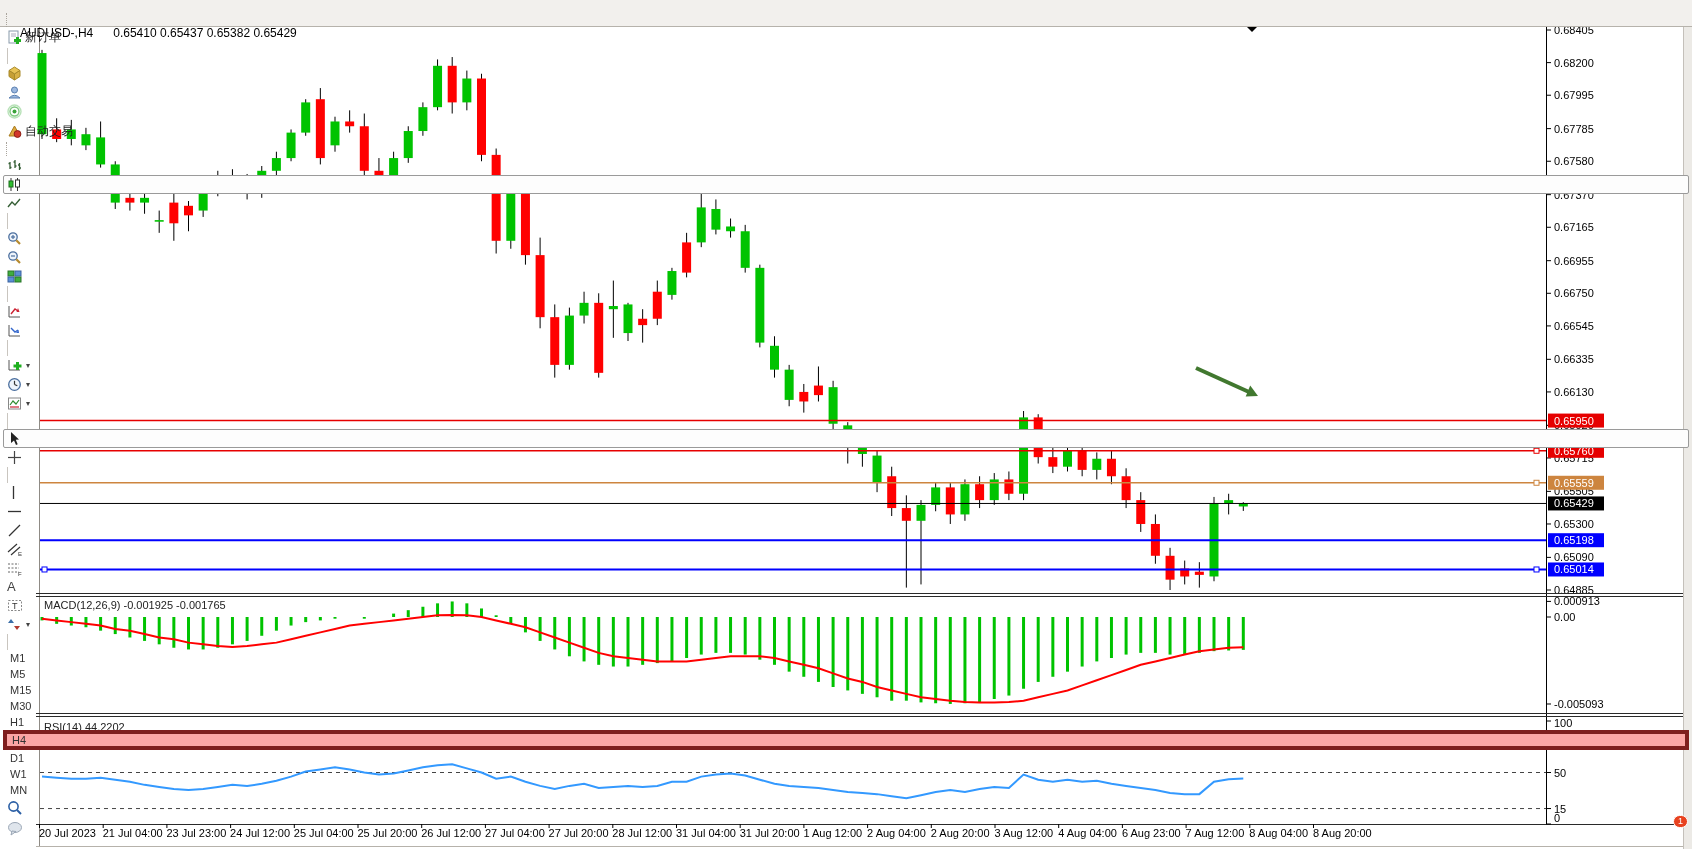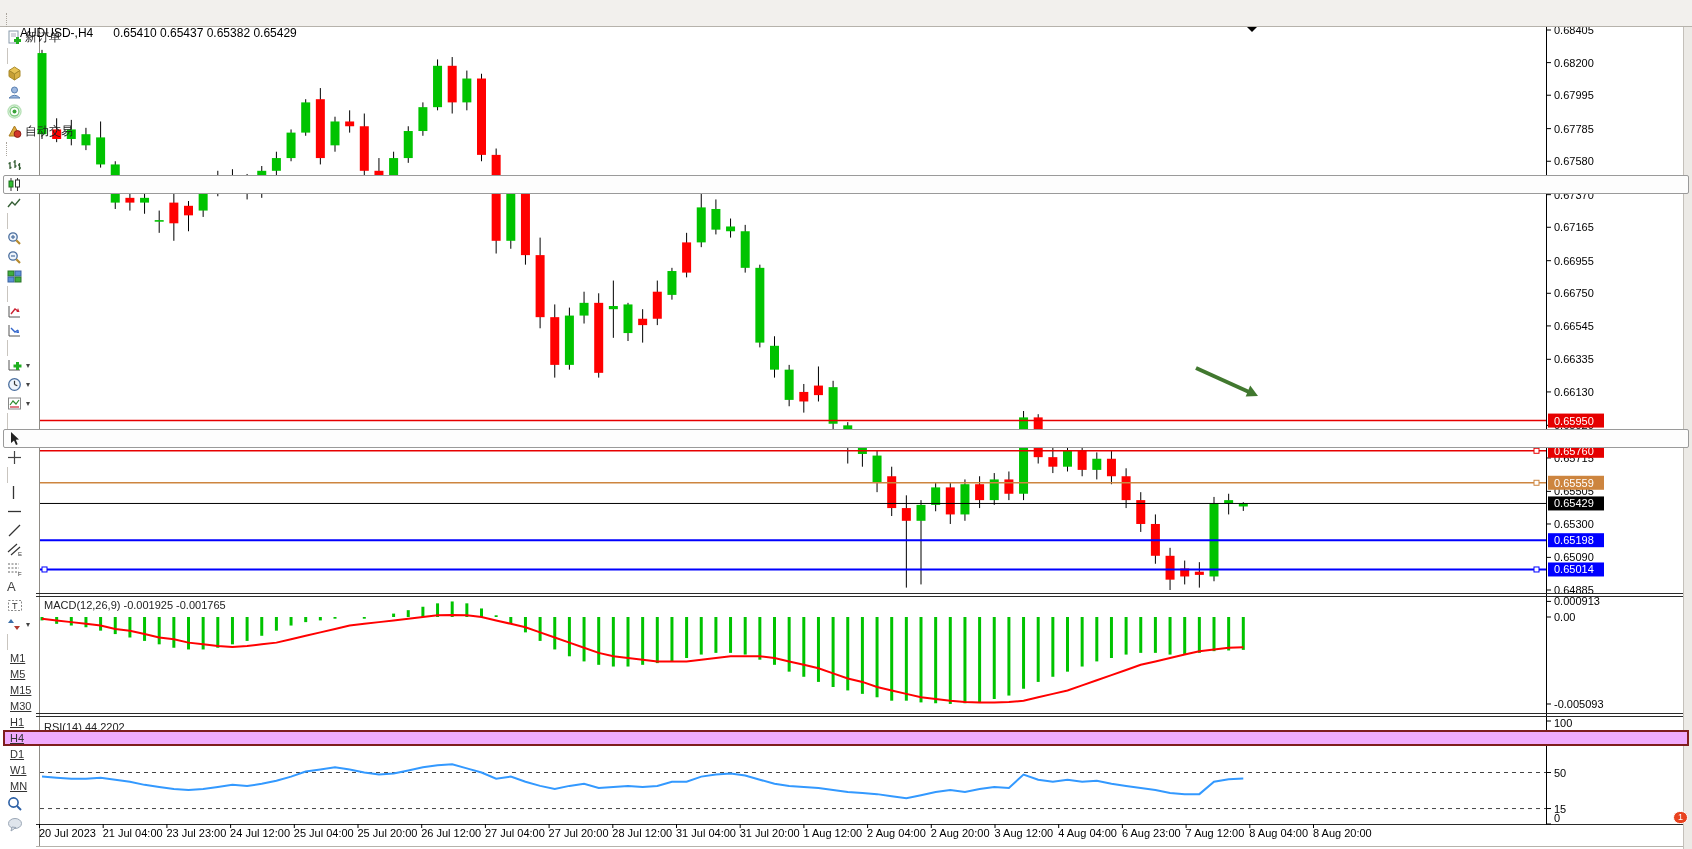--- a/index.html
+++ b/index.html
@@ -8,22 +8,22 @@
     border-bottom:1px solid #b6b2ab;display:flex;padding:13px 3px;box-sizing:border-box;
     font-size:12px;color:#222;z-index:5;flex-direction:column;}
   .tb-btn{display:inline-flex;align-items:center;gap:3px;padding:1px 3px;height:18px;border:1px solid transparent;
     border-radius:2px;white-space:nowrap;cursor:default;}
   .tb-btn.pressed{background:#fdfdfd;border:1px solid #9a9a9a;}
   .sep{width:1px;height:16px;background:#c9c5bf;margin:0 4px;flex:0 0 auto;}
   .handle{width:3px;height:14px;border-left:1px dotted #a9a49c;margin:0 3px;flex:0 0 auto;}
   .icn{display:inline-block;flex:0 0 auto;}
   .glyph{font-size:12px;line-height:14px;display:inline-block;}
   .caret{font-size:8px;color:#444;margin-left:1px;}
-  .tf{padding:1px 6px;font-size:11px;color:#333;border:1px solid transparent;text-decoration:underline;}
-  .tf.active{background:#f0abfc;border:2px solid #7f1d1d;padding:0 5px;}
+  .tf{padding:1px 6px;font-size:11px;color:#333;border:1px solid transparent;}
+  .tf.active{background:#fca5a5;border:4px solid #7f1d1d;padding:0 5px;}
   .spacer{flex:1 1 auto;}
   .chat-wrap{position:relative;margin-right:6px;}
   .badge{position:absolute;top:-4px;right:-6px;background:#e8421f;color:#fff;border-radius:8px;
     font-size:9px;padding:0 4px;line-height:11px;border:1px solid #fff;}
   .chart-title{position:absolute;left:8px;top:26px;z-index:4;font-size:12px;color:#000;}
   .chart-title .tri{font-size:8px;vertical-align:1px;margin-right:4px;}
   .chart-title .vals{margin-left:20px;}
   #chart-wrap{position:absolute;left:0;top:0;width:1692px;height:731px;z-index:1;margin-left:36px;}
   .win-edge{position:absolute;right:0;top:22px;width:8px;height:827px;background:#eceae6;
     border-left:1px solid #c4c0ba;z-index:3;}

